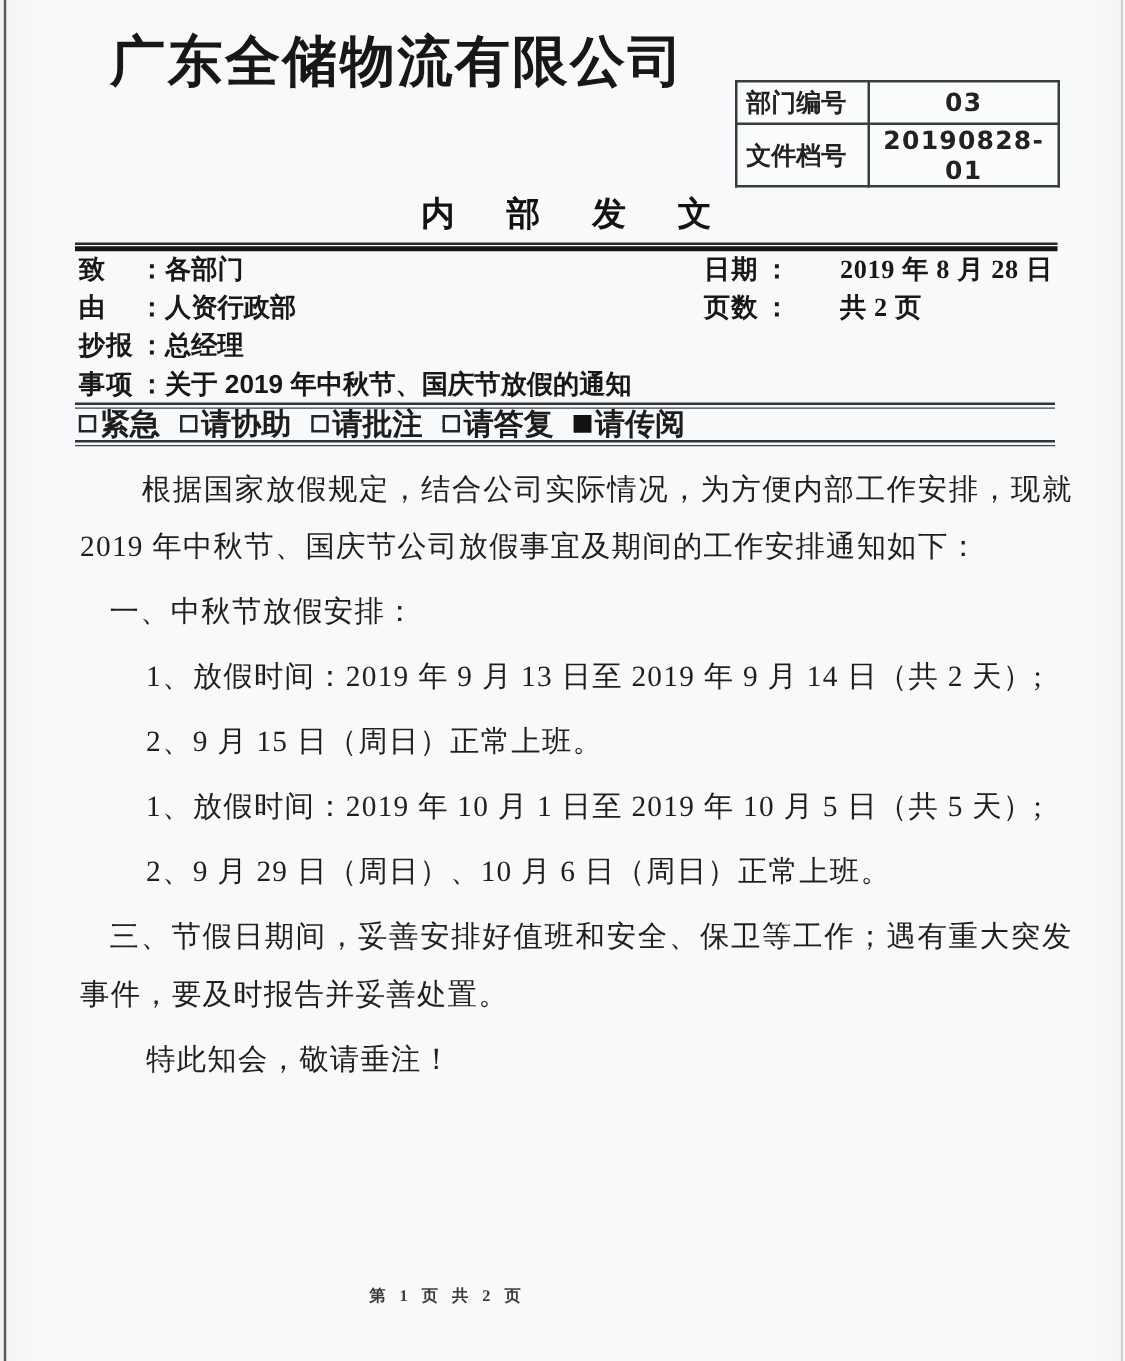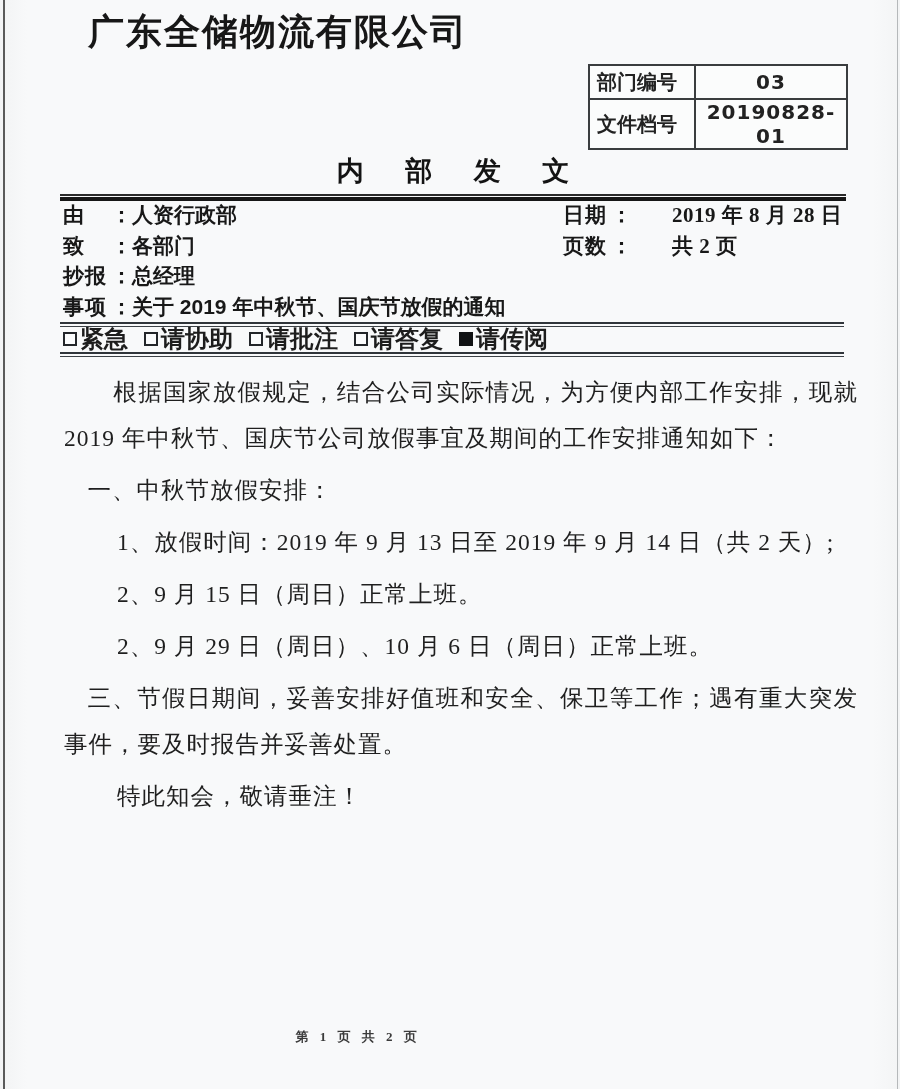--- a/index.html
+++ b/index.html
@@ -9,22 +9,22 @@
     background: #f7f8f9;
     color: #1c1c1c;
     position: relative;
     overflow: hidden;
   }
   .page { position: absolute; inset: 0; background: linear-gradient(90deg, #f2f3f4 0%, #f8f9fa 3%, #f8f9fa 97%, #f3f4f5 100%); }
   .scan-edge-left  { position: absolute; left: 3px; top: 0; width: 2px; height: 100%; background: #5a5a5a; }
   .scan-edge-right { position: absolute; right: 2px; top: 0; width: 1px; height: 100%; background: #b5b8ba; }
 
   .company-title {
-    position: absolute; left: 88px; top: 8px;
-    font-size: 36px; font-weight: bold; letter-spacing: 2px; color: #171717;
+    position: absolute; left: 88px; top: 20px;
+    font-size: 44px; font-weight: bold; letter-spacing: 2px; color: #171717;
   }
 
   table.info-table {
     position: absolute; left: 588px; top: 64px;
     border-collapse: collapse;
     background: #fbfcfc;
   }
   table.info-table td {
     border: 2px solid #3a3d3f;
     height: 34px;
@@ -106,24 +106,24 @@
       <td class="it-value">20190828-01</td>
     </tr>
   </tbody>
     </table>
 
   <div class="doc-title">内 部 发 文</div>
   <div class="rule-title"></div>
 
   <div class="meta">
     <div class="meta-row">
-      <span class="m-label">由</span><span>：</span><span>人资行政部</span>
+      <span class="m-label">致</span><span>：</span><span>各部门</span>
     </div>
     <div class="meta-row">
-      <span class="m-label">致</span><span>：</span><span>各部门</span>
+      <span class="m-label">由</span><span>：</span><span>人资行政部</span>
     </div>
     <div class="meta-row">
       <span class="m-label two">抄报</span><span>：</span><span>总经理</span>
     </div>
     <div class="meta-row">
       <span class="m-label two">事项</span><span>：</span><span>关于 2019 年中秋节、国庆节放假的通知</span>
     </div>
     <div class="meta-right">
       <div class="meta-row">
         <span class="m-label two">日期</span><span>：</span><span class="m-serif">2019 年 8 月 28 日</span>
@@ -159,19 +159,20 @@
     </div>
   </div>
 
   <div class="rule-double rule-b"></div>
 
   <div class="body-text">
     <p class="p-first">根据国家放假规定，结合公司实际情况，为方便内部工作安排，现就 2019 年中秋节、国庆节公司放假事宜及期间的工作安排通知如下：</p>
     <p class="p-section">一、中秋节放假安排：</p>
     <p class="p-item">1、放假时间：2019 年 9 月 13 日至 2019 年 9 月 14 日（共 2 天）;</p>
     <p class="p-item">2、9 月 15 日（周日）正常上班。</p>
+    <p class="p-item">1、放假时间：2019 年 10 月 1 日至 2019 年 10 月 5 日（共 5 天）;</p>
     <p class="p-item">2、9 月 29 日（周日）、10 月 6 日（周日）正常上班。</p>
     <p class="p-section">三、节假日期间，妥善安排好值班和安全、保卫等工作；遇有重大突发事件，要及时报告并妥善处置。</p>
     <p class="p-close">特此知会，敬请垂注！</p>
   </div>
 
   <div class="footer">第 1 页 共 2 页</div>
 </div>
 
 </body></html>

